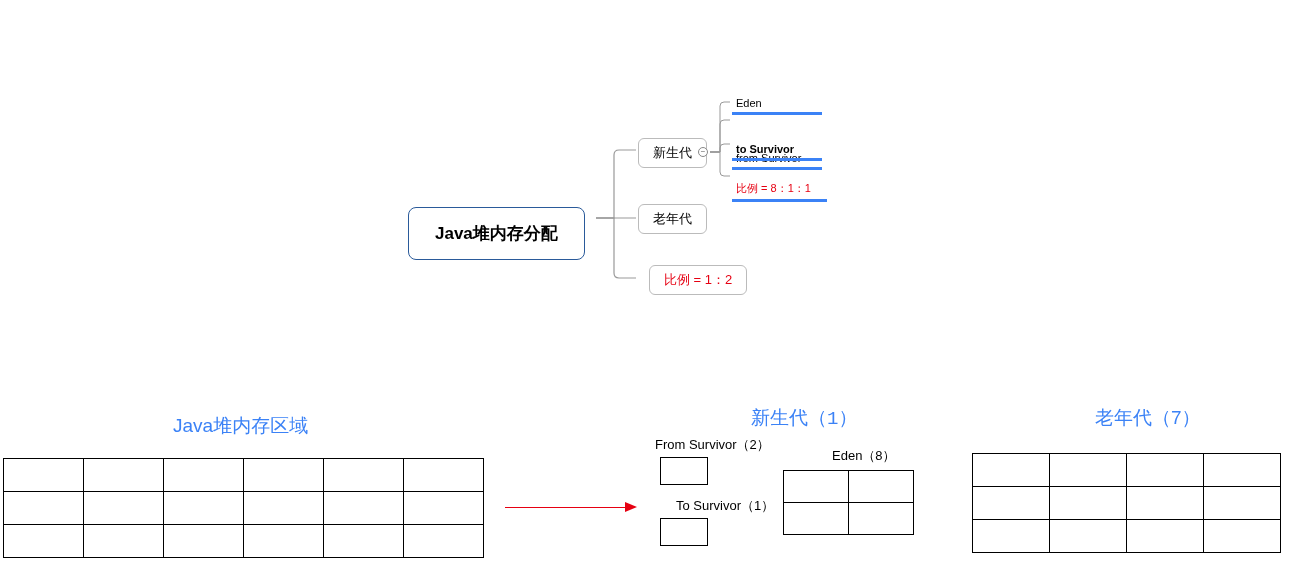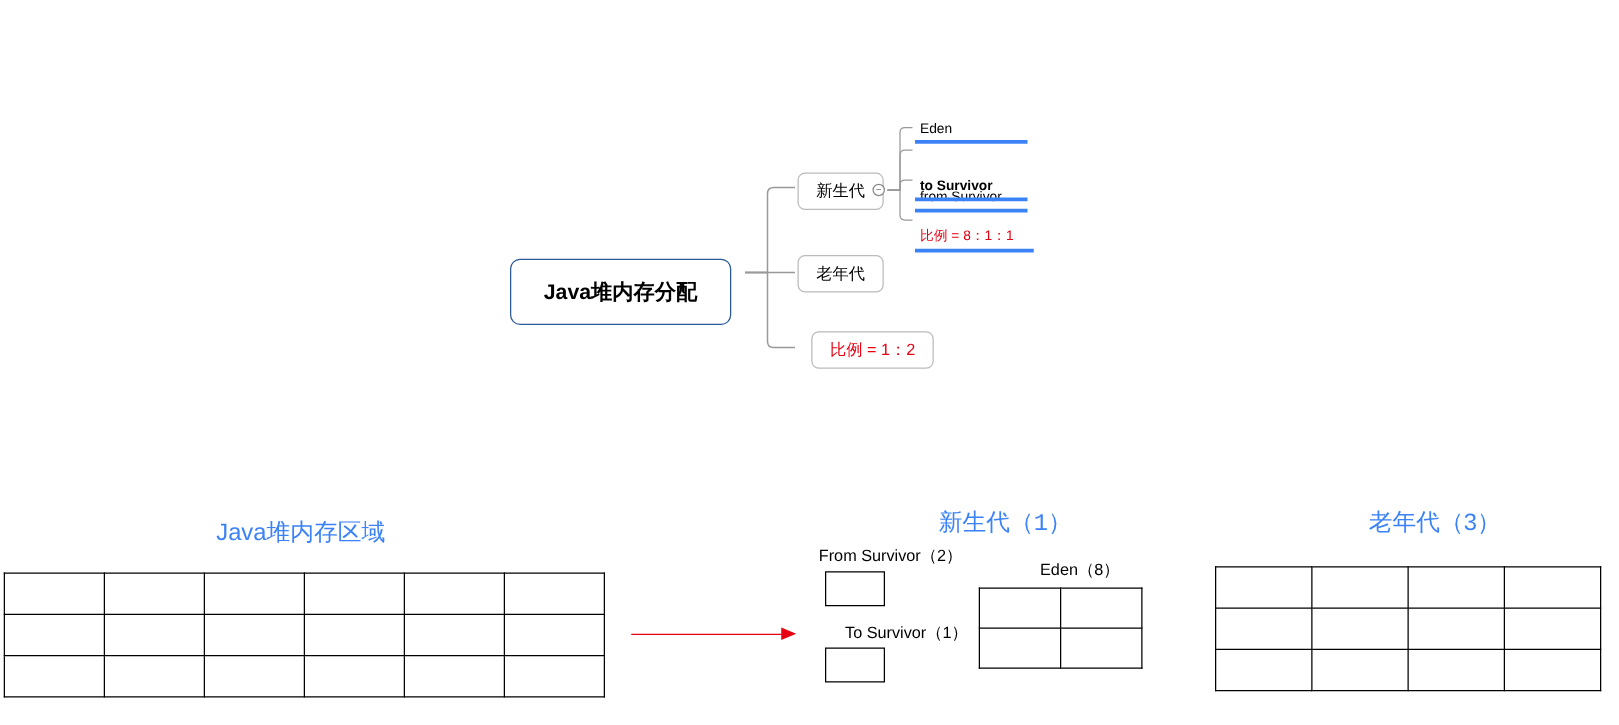--- a/index.html
+++ b/index.html
@@ -195,21 +195,21 @@
         <td></td>
         <td></td>
       </tr>
   <tr>
         <td></td>
         <td></td>
       </tr>
 </tbody>
   </table>
 
-<div class="abs section-title" style="left:1095px; top:405px;">老年代（3）</div>
+<div class="abs section-title" style="left:1095px; top:405px;">老年代（7）</div>
 
 <table class="abs old-grid" style="left:972px; top:453px;">
   <tbody>
       <tr>
         <td></td>
         <td></td>
         <td></td>
         <td></td>
       </tr>
   <tr>

